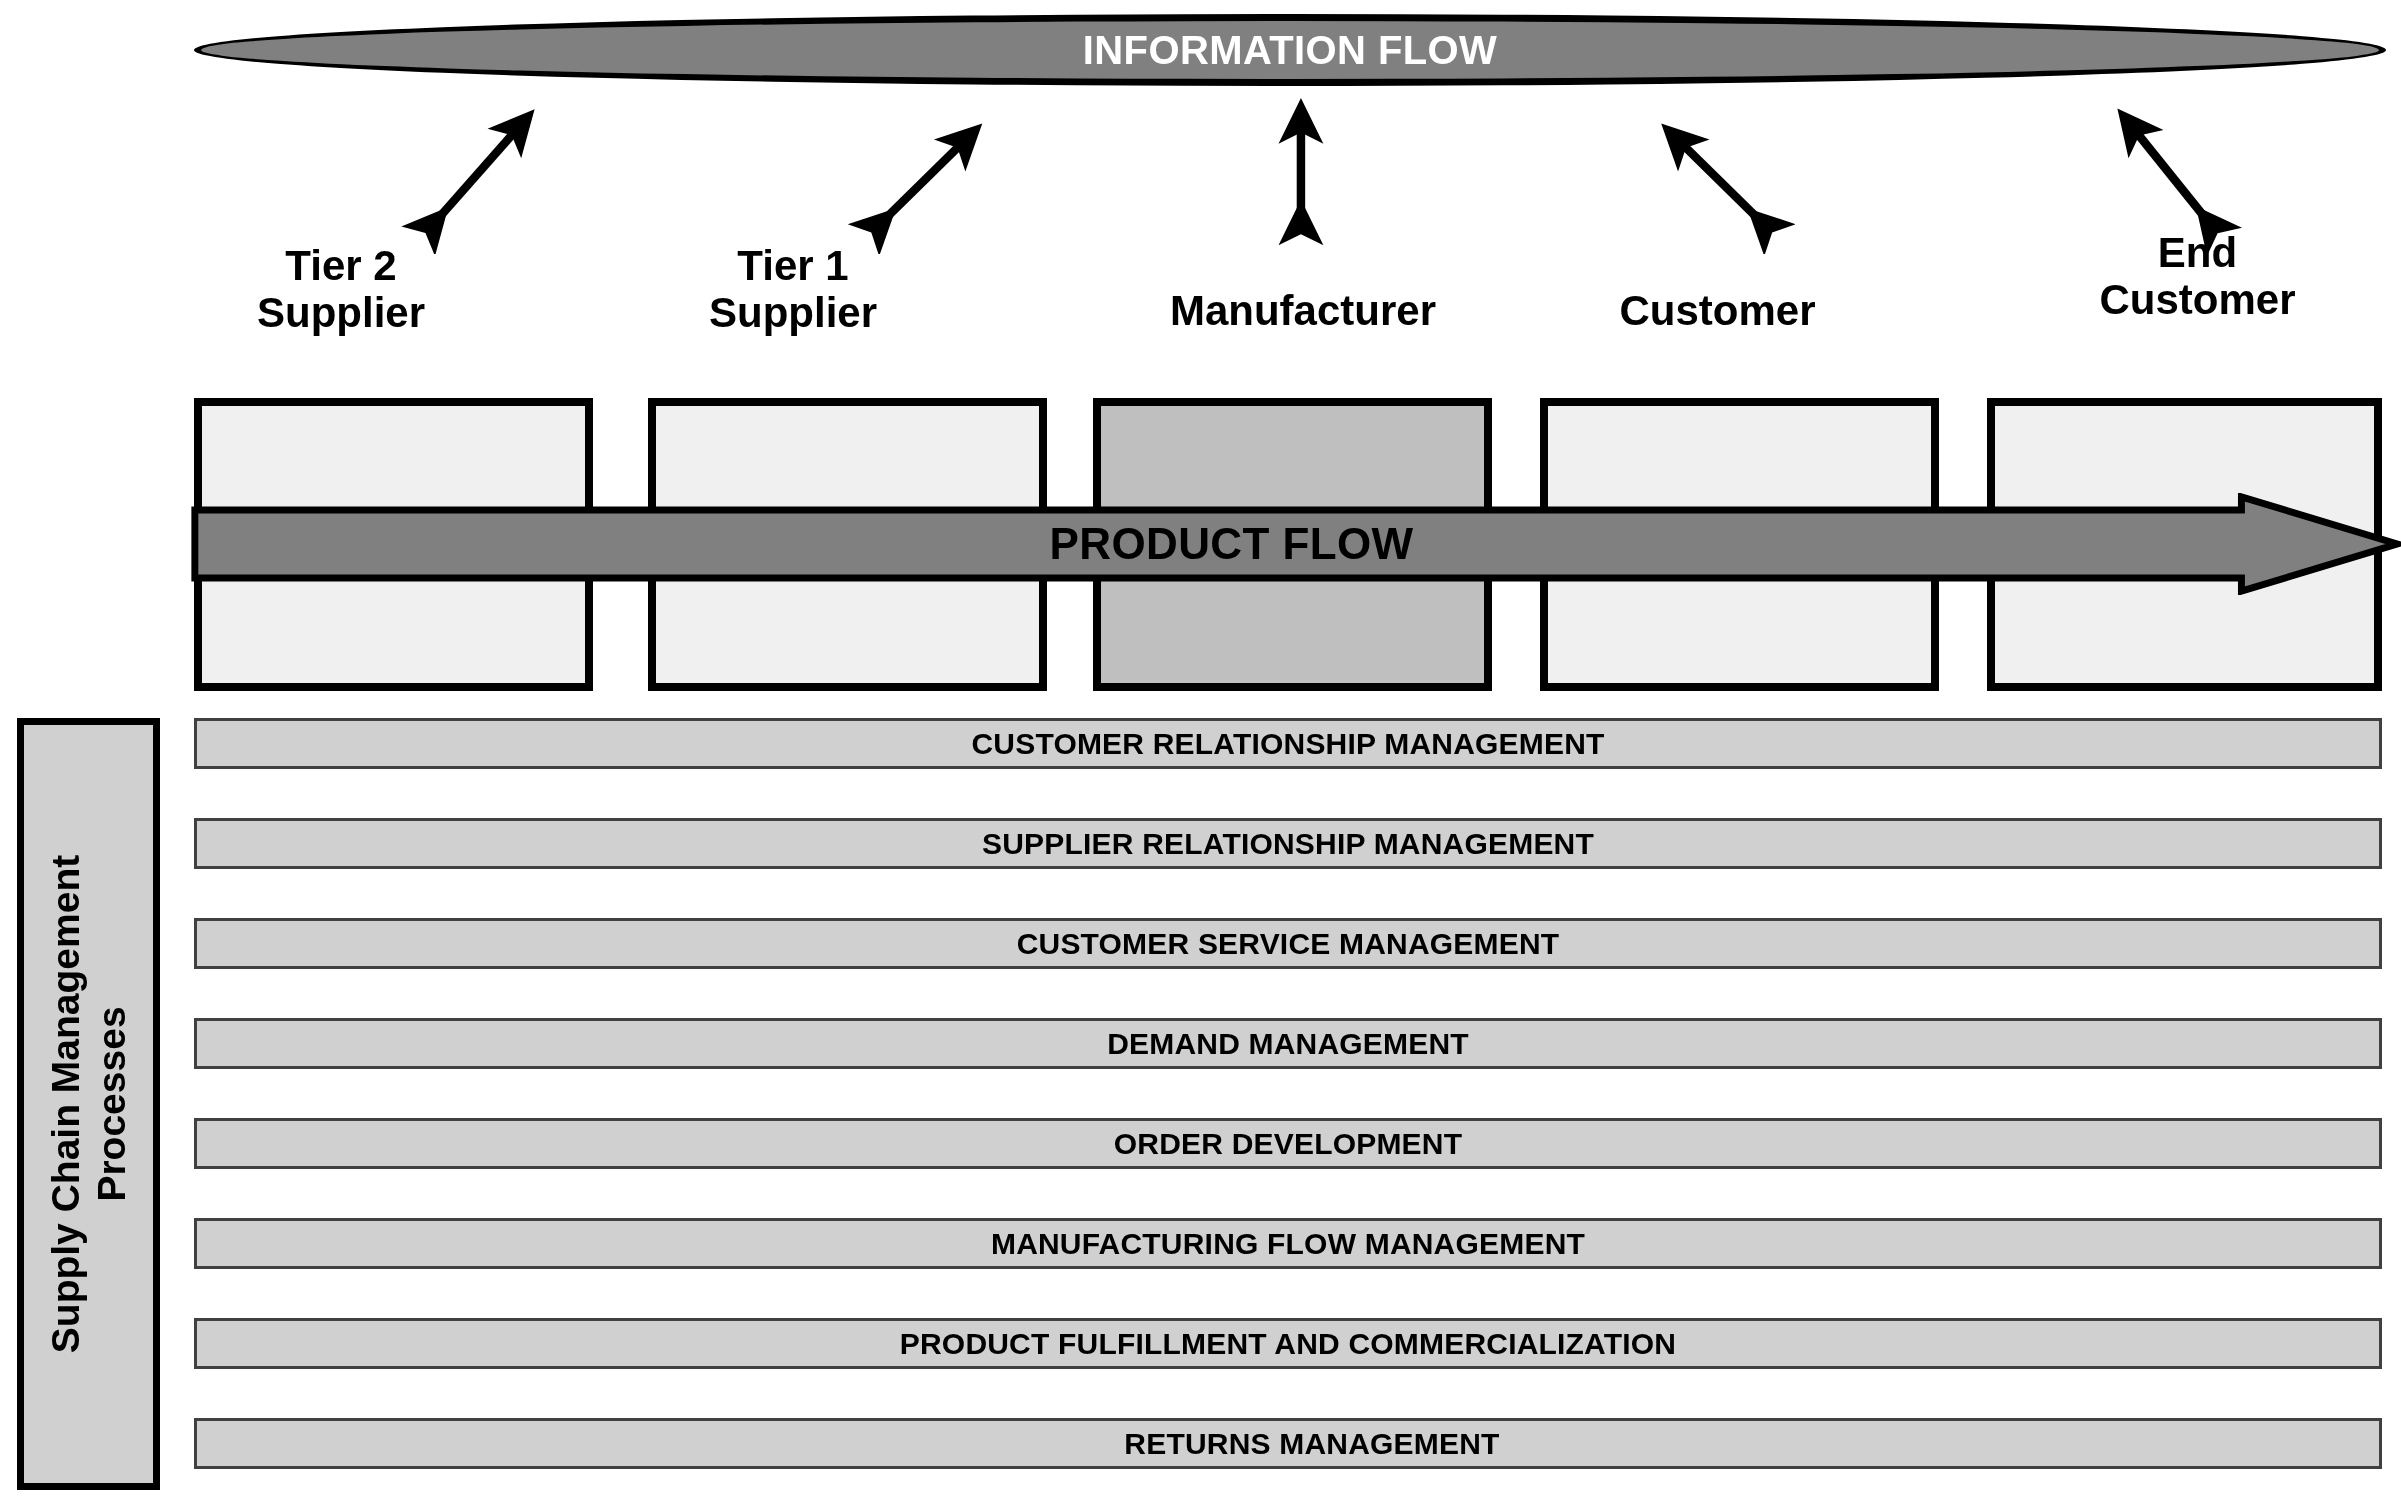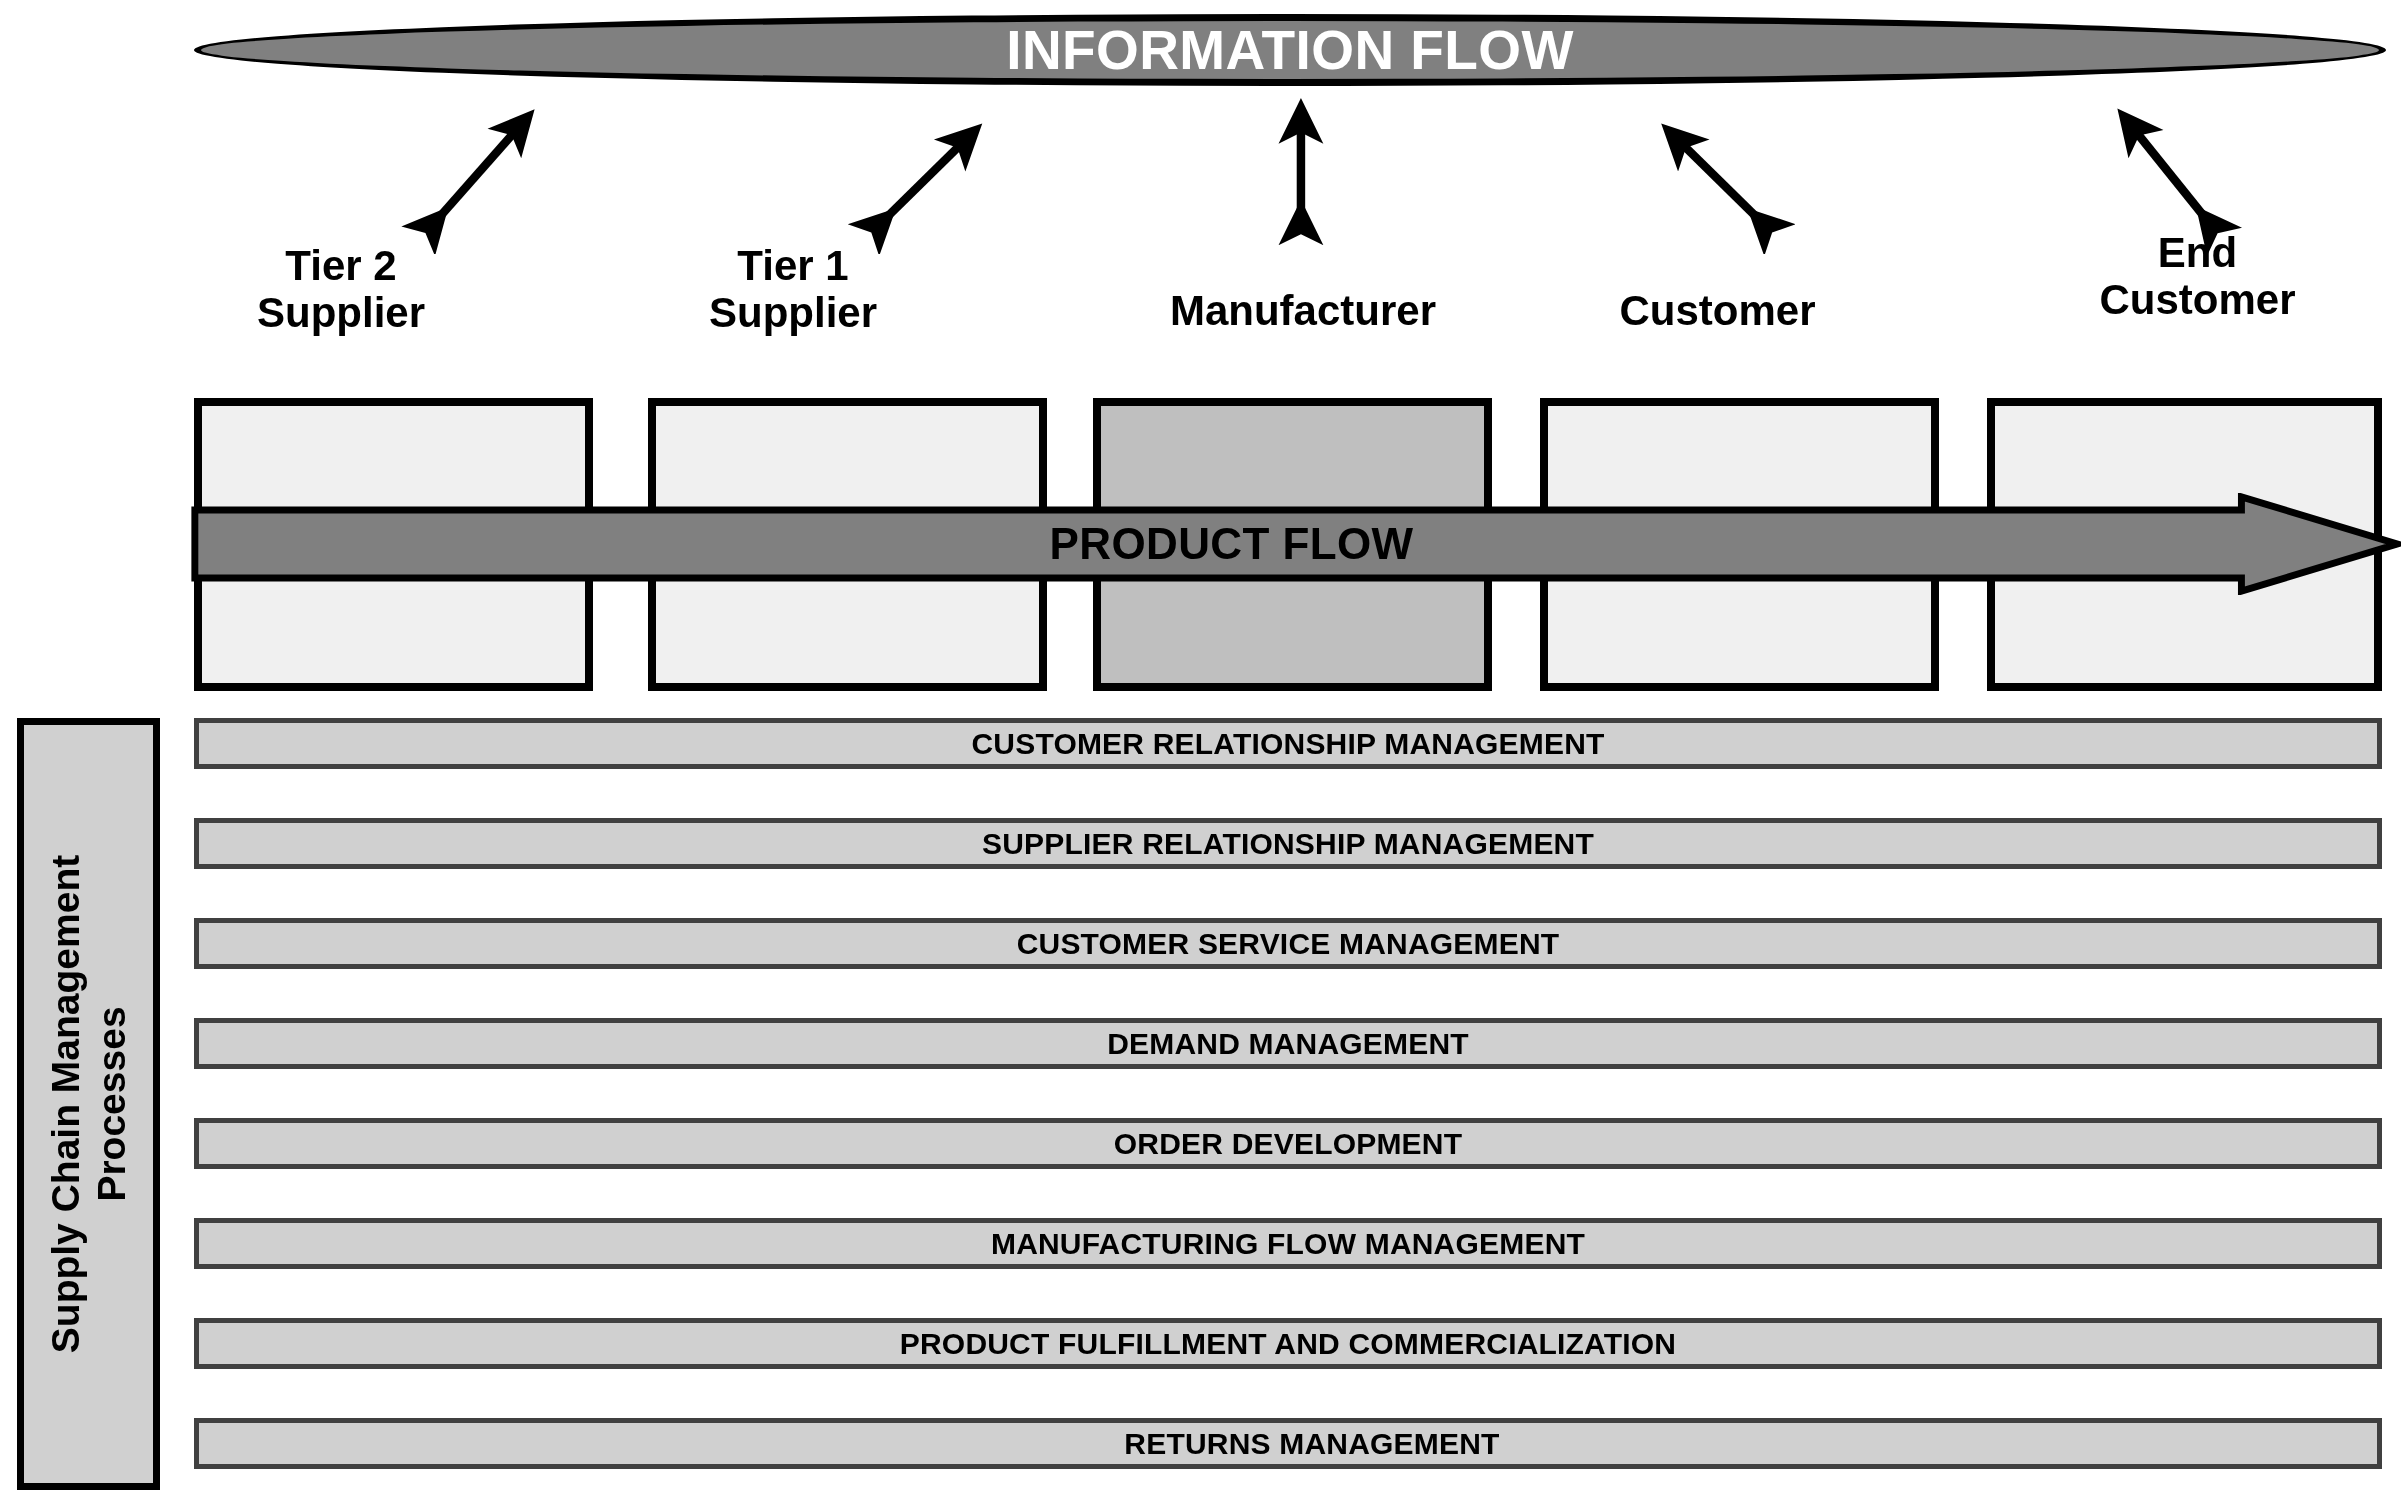--- a/index.html
+++ b/index.html
@@ -34,21 +34,21 @@
     position: absolute;
     left: 0;
     top: 0;
     width: 100%;
     height: 100%;
     display: flex;
     align-items: center;
     justify-content: center;
     color: #ffffff;
     font-weight: bold;
-    font-size: 55px;
+    font-size: 40px;
     letter-spacing: 0.4px;
     white-space: nowrap;
   }
 
   
   .info-arrows {
     position: absolute;
     left: 0;
     top: 0;
     width: 2401px;
@@ -141,21 +141,21 @@
     position: absolute;
     left: 194px;
     top: 718px;
     width: 2188px;
   }
   .process-bar {
     position: relative;
     height: 51px;
     margin-bottom: 49px;
     background: #d0d0d0;
-    border: 5px solid #404040;
+    border: 3px solid #404040;
     box-sizing: border-box;
     display: flex;
     align-items: center;
     justify-content: center;
   }
   .process-bar:last-child {
     margin-bottom: 0;
     padding-left: 48px;
   }
   .process-bar-label {

